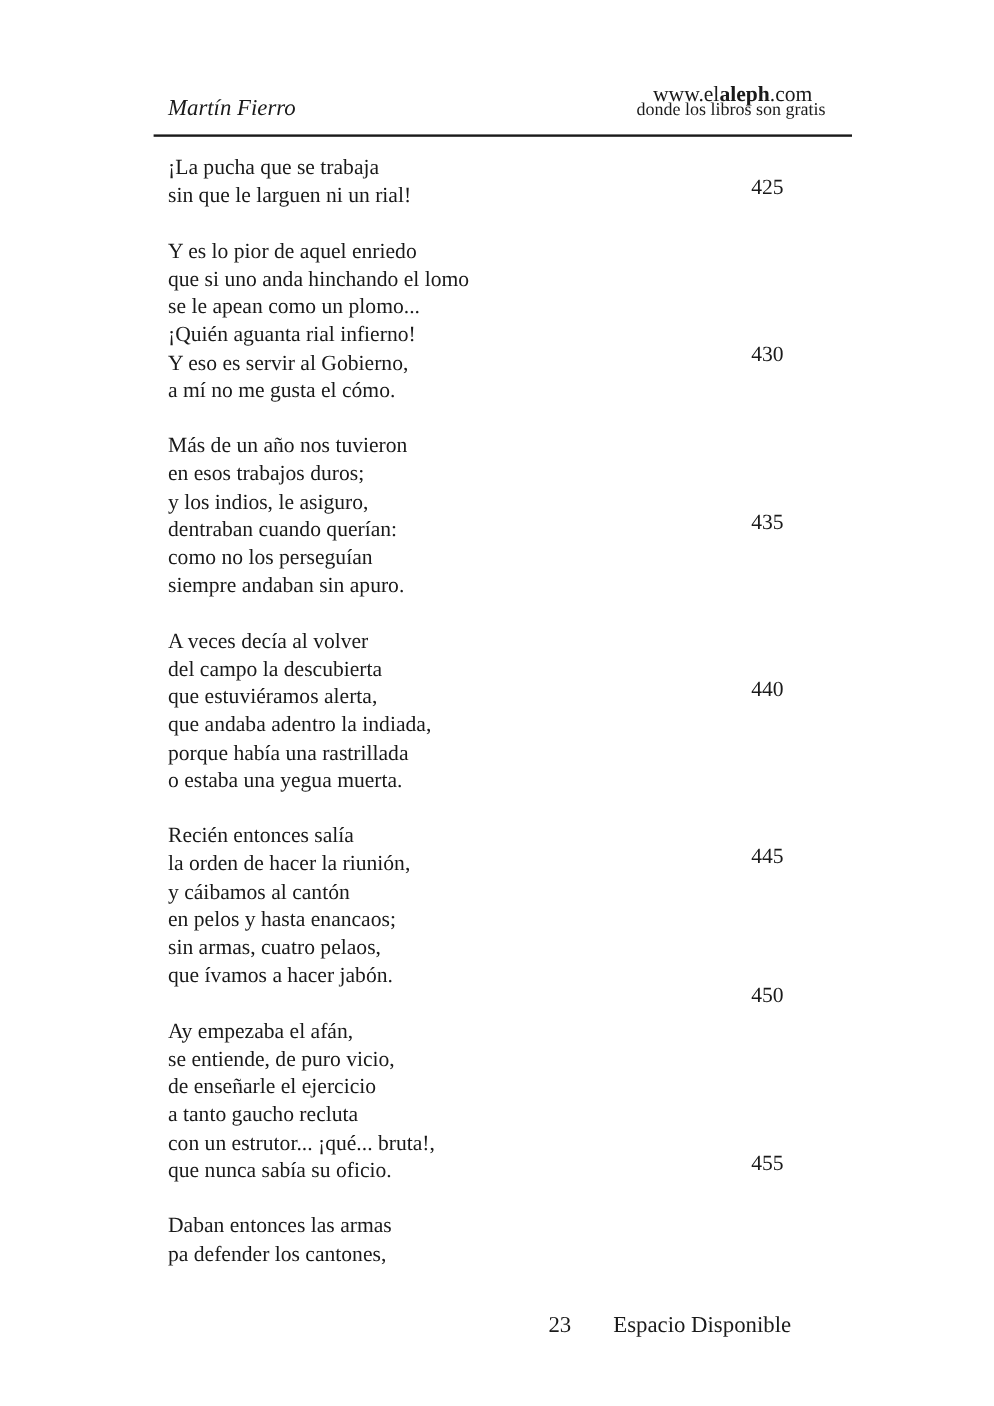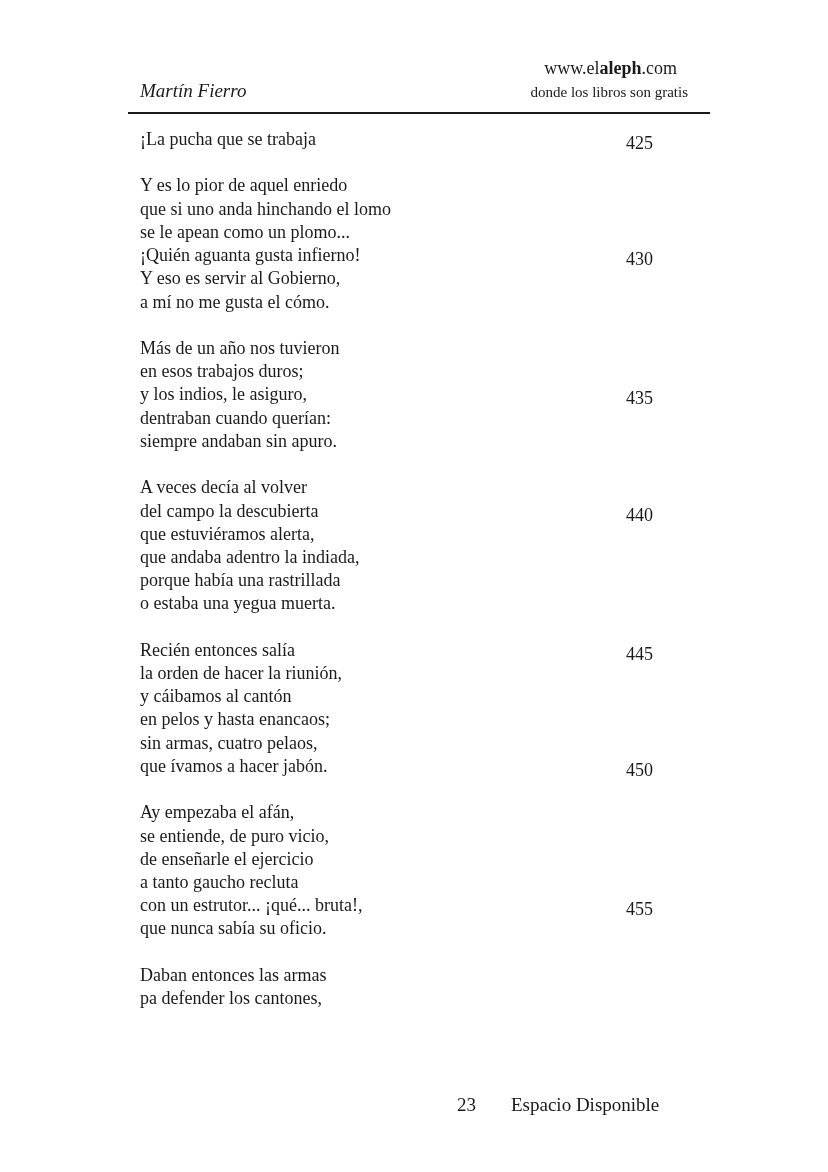--- a/index.html
+++ b/index.html
@@ -1,53 +1,55 @@
 <!DOCTYPE html>
 <html><head>
 <meta charset="utf-8">
 <style>
   html, body { margin: 0; padding: 0; background: #ffffff; }
   body { width: 828px; height: 1172px; position: relative; overflow: hidden;
          font-family: "Liberation Serif", "DejaVu Serif", serif; color: #1a1a1a; }
   .header { position: absolute; left: 140px; top: 56px; width: 570px; height: 58px; }
   .book-title { position: absolute; left: 0; top: 24px; font-size: 19px; font-style: italic; }
-  .site { position: absolute; right: 33px; top: 2px; font-size: 18px; text-align: center; }
+  .site { position: absolute; right: 33px; top: 12px; font-size: 18px; text-align: center; }
   .site b { font-weight: bold; }
   .tagline { position: absolute; right: 22px; top: 28px; font-size: 15px; margin-left: 24px; }
   .rule { position: absolute; left: 128px; top: 112px; width: 582px; height: 2px; background: #1a1a1a; }
   .poem { position: absolute; left: 140px; top: 128px; width: 520px; }
   .row { position: relative; height: 23.23px; line-height: 23.23px; font-size: 18px; white-space: nowrap; }
-  .row .num { position: absolute; left: 486px; top: 4px; }
+  .row .num { position: absolute; left: 486px; top: 17px; }
   .footer-page { position: absolute; left: 411px; top: 1094px; font-size: 19px; margin-left: 46px; }
   .footer-note { position: absolute; left: 511px; top: 1094px; font-size: 19px; }
 </style>
 </head>
 <body>
 
 <div class="header">
   <div class="book-title">Martín Fierro</div>
   <div class="site"><span>www.el</span><b>aleph</b><span>.com</span></div>
   <div class="tagline">donde los libros son gratis</div>
 </div>
 <div class="rule"></div>
 
 <div class="poem" id="poem">
     <div class="row"><span>¡La pucha que se trabaja</span><span class="num">425</span></div>
+    <div class="row"><span>sin que le larguen ni un rial!</span><span class="num"></span></div>
     <div class="row"><span></span><span class="num"></span></div>
     <div class="row"><span>Y es lo pior de aquel enriedo</span><span class="num"></span></div>
     <div class="row"><span>que si uno anda hinchando el lomo</span><span class="num"></span></div>
     <div class="row"><span>se le apean como un plomo...</span><span class="num"></span></div>
-    <div class="row"><span>¡Quién aguanta gusta infierno!</span><span class="num">430</span></div>
+    <div class="row"><span>¡Quién aguanta rial infierno!</span><span class="num">430</span></div>
     <div class="row"><span>Y eso es servir al Gobierno,</span><span class="num"></span></div>
     <div class="row"><span>a mí no me gusta el cómo.</span><span class="num"></span></div>
     <div class="row"><span></span><span class="num"></span></div>
     <div class="row"><span>Más de un año nos tuvieron</span><span class="num"></span></div>
     <div class="row"><span>en esos trabajos duros;</span><span class="num"></span></div>
     <div class="row"><span>y los indios, le asiguro,</span><span class="num">435</span></div>
     <div class="row"><span>dentraban cuando querían:</span><span class="num"></span></div>
+    <div class="row"><span>como no los perseguían</span><span class="num"></span></div>
     <div class="row"><span>siempre andaban sin apuro.</span><span class="num"></span></div>
     <div class="row"><span></span><span class="num"></span></div>
     <div class="row"><span>A veces decía al volver</span><span class="num"></span></div>
     <div class="row"><span>del campo la descubierta</span><span class="num">440</span></div>
     <div class="row"><span>que estuviéramos alerta,</span><span class="num"></span></div>
     <div class="row"><span>que andaba adentro la indiada,</span><span class="num"></span></div>
     <div class="row"><span>porque había una rastrillada</span><span class="num"></span></div>
     <div class="row"><span>o estaba una yegua muerta.</span><span class="num"></span></div>
     <div class="row"><span></span><span class="num"></span></div>
     <div class="row"><span>Recién entonces salía</span><span class="num">445</span></div>

